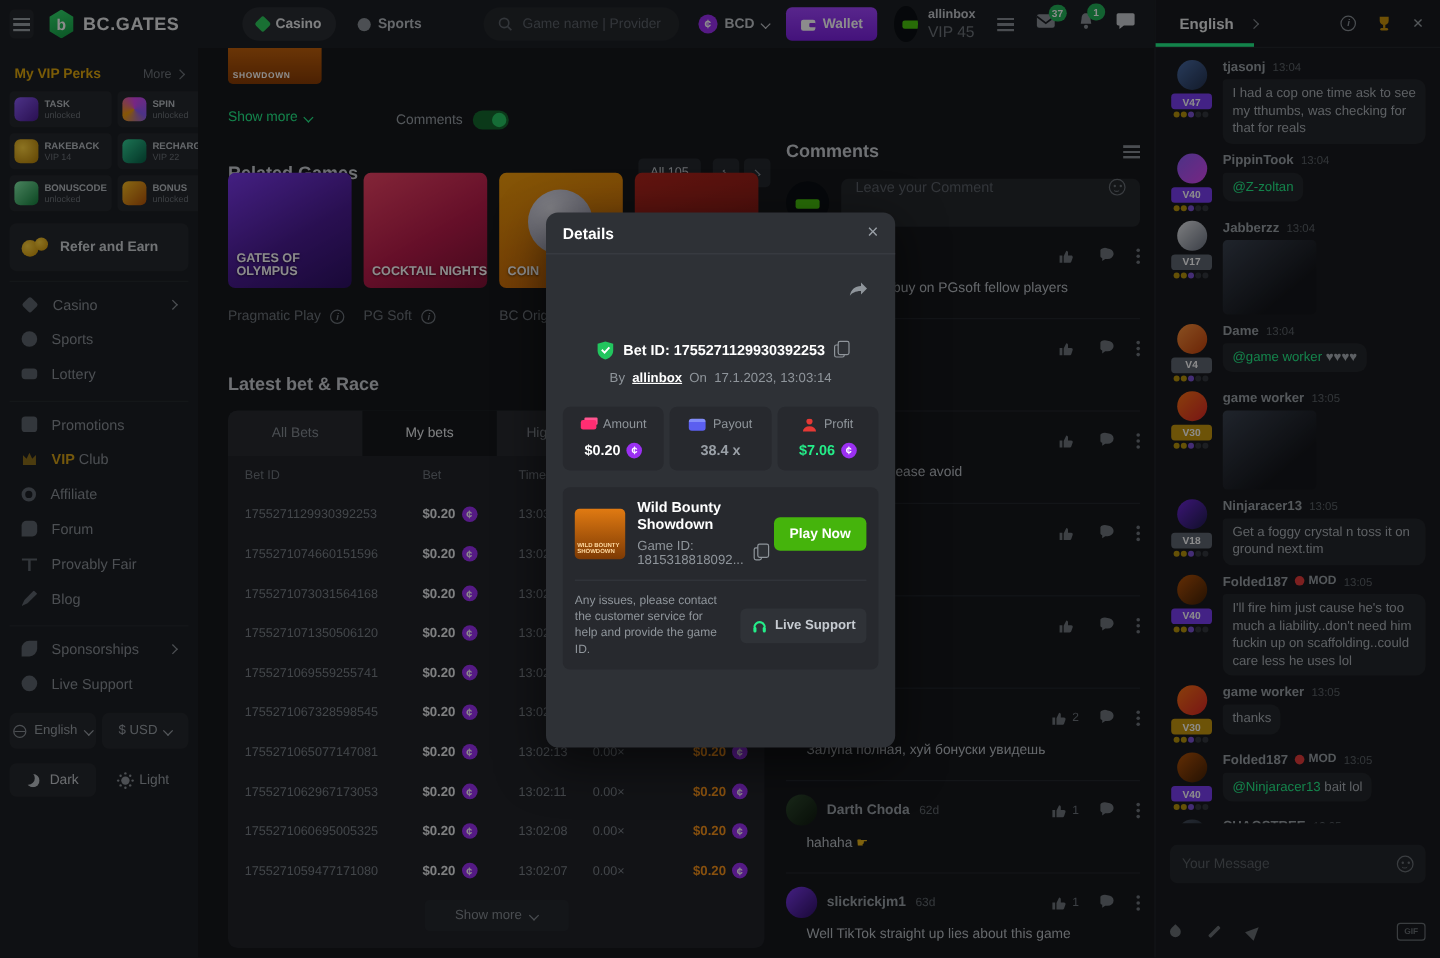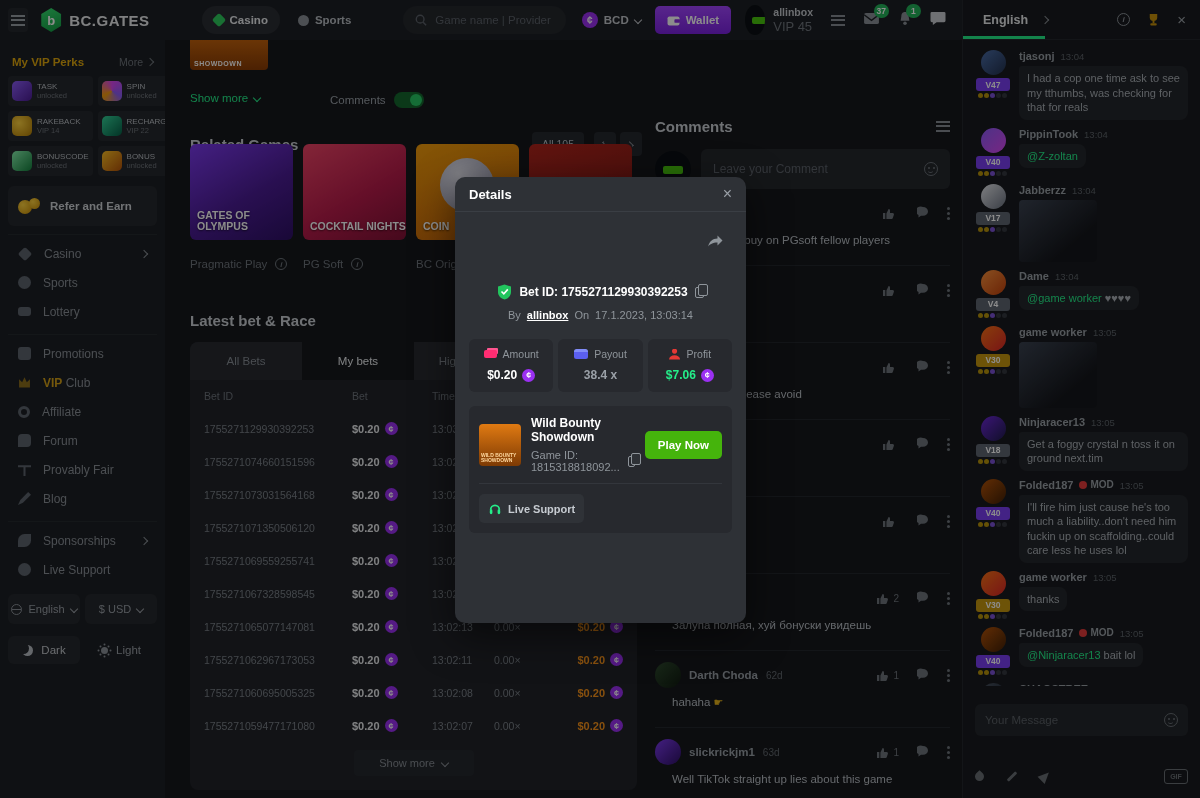--- a/index.html
+++ b/index.html
@@ -37,21 +37,21 @@
   .chev.down{transform:rotate(45deg)}
 
   
   .sidebar{position:absolute;left:0;top:40px;width:165px;bottom:0;background:#1d2025;z-index:1;padding:10px 8px}
   .perks-head{display:flex;align-items:flex-end;justify-content:space-between;padding:6px 4px 8px}
   .perks-title{color:#e0a80d;font-size:11.5px;font-weight:700}
   .more{color:#6f757c;font-size:10.5px;display:flex;align-items:center;gap:4px}
   .perk-grid{display:grid;grid-template-columns:1fr 1fr;gap:5px}
   .perk{display:flex;align-items:center;gap:5px;height:30px;background:#26292e;border-radius:4px;padding:0 4px}
   .perk-ic{width:20px;height:20px;border-radius:5px;flex:0 0 auto}
-  .perk-name{color:#b9bec4;font-size:8px;font-weight:400}
+  .perk-name{color:#b9bec4;font-size:8px;font-weight:700}
   .perk-status{color:#6f757c;font-size:7.5px}
   .refer{display:flex;align-items:center;gap:10px;height:40px;background:#26292e;border-radius:6px;margin-top:10px;padding:0 10px}
   .coins-ic{width:22px;height:16px;position:relative}
   .coins-ic::before,.coins-ic::after{content:"";position:absolute;border-radius:50%;background:radial-gradient(circle at 35% 35%,#ffd23e,#c98f06)}
   .coins-ic::before{width:14px;height:14px;left:0;top:2px}
   .coins-ic::after{width:11px;height:11px;right:0;top:0}
   .refer-label{color:#ced2d6;font-size:11.5px;font-weight:700}
   .menu{margin-top:8px;border-top:1px solid #262a2f;padding-top:4px}
   .mitem{display:flex;align-items:center;gap:12px;height:29px;padding:0 10px;color:#8a9097;font-size:12px}
   .mitem .sp{flex:1}
@@ -107,21 +107,21 @@
   .thead .right,.trow .right{text-align:right}
   .showmore-bot{margin:8px auto 0;width:120px;height:26px;border-radius:4px;background:#26292e;color:#878d94;font-size:11px;display:flex;align-items:center;justify-content:center;gap:7px}
 
   
   .cmts{position:absolute;left:490px;top:78px;width:295px}
   .cmts-head{display:flex;align-items:center;justify-content:space-between}
   .menu-ic{width:14px;height:11px;background:linear-gradient(#878d94 0 2px,transparent 2px 4.5px,#878d94 4.5px 6.5px,transparent 6.5px 9px,#878d94 9px 11px)}
   .cinput-row{display:flex;align-items:center;gap:10px;margin-top:14px}
   .cavatar{width:36px;height:36px;border-radius:50%;background:#0c1014;position:relative;overflow:hidden;flex:0 0 auto}
   .cavatar::after{content:"";position:absolute;left:8px;top:15px;width:20px;height:8px;border-radius:2px;background:#49c70d}
-  .cinput{flex:1;height:40px;border-radius:6px;background:#25282d;color:#5d636a;font-size:12px;display:flex;align-items:center;padding:0 12px;justify-content:space-between}
+  .cinput{flex:1;height:40px;border-radius:6px;background:#25282d;color:#5d636a;font-size:12px;display:flex;align-items:flex-start;padding:0 12px;justify-content:space-between}
   .smiley{width:14px;height:14px;border:1.5px solid #6a7076;border-radius:50%;position:relative}
   .smiley::before{content:"";position:absolute;left:2.5px;top:3.5px;width:2px;height:2px;border-radius:50%;background:#6a7076;box-shadow:5px 0 0 #6a7076}
   .smiley::after{content:"";position:absolute;left:3px;bottom:2.5px;width:5px;height:2.5px;border-bottom:1.5px solid #6a7076;border-radius:0 0 5px 5px}
   .citem{height:77px;border-bottom:1px solid #24272d;padding-top:11px}
   .chead{display:flex;align-items:center;gap:8px}
   .cav{width:26px;height:26px;border-radius:50%;flex:0 0 auto;background:#343a41}
   .cname{color:#9aa0a7;font-size:11.5px;font-weight:700}
   .ctime{color:#62686e;font-size:10px}
   .cicons{margin-left:auto;display:flex;align-items:center;gap:18px;color:#6f757c;font-size:10px}
   .cicons .grp{display:flex;align-items:center;gap:4px}
@@ -1171,20 +1171,21 @@
           <div class="m-gtitle">Wild Bounty Showdown</div>
           <div class="m-gid">
             <span><span>Game ID:</span> <span>1815318818092...</span></span>
             <span class="copy"></span>
           </div>
         </div>
         <div class="play-btn">Play Now</div>
       </div>
       <div class="m-div"></div>
       <div class="m-note-row">
+        <div class="m-note">Any issues, please contact the customer service for help and provide the game ID.</div>
         <div class="support-chip">
           <svg width="14" height="13" viewBox="0 0 16 15">
               <path d="M3 9 a5 5 0 0 1 10 0" stroke="#24ee89" stroke-width="2" fill="none"></path>
               <rect x="2" y="8.5" width="3" height="5.5" rx="1.5" fill="#24ee89"></rect>
               <rect x="11" y="8.5" width="3" height="5.5" rx="1.5" fill="#24ee89"></rect>
             </svg>
           <span>Live Support</span>
         </div>
       </div>
     </div>

